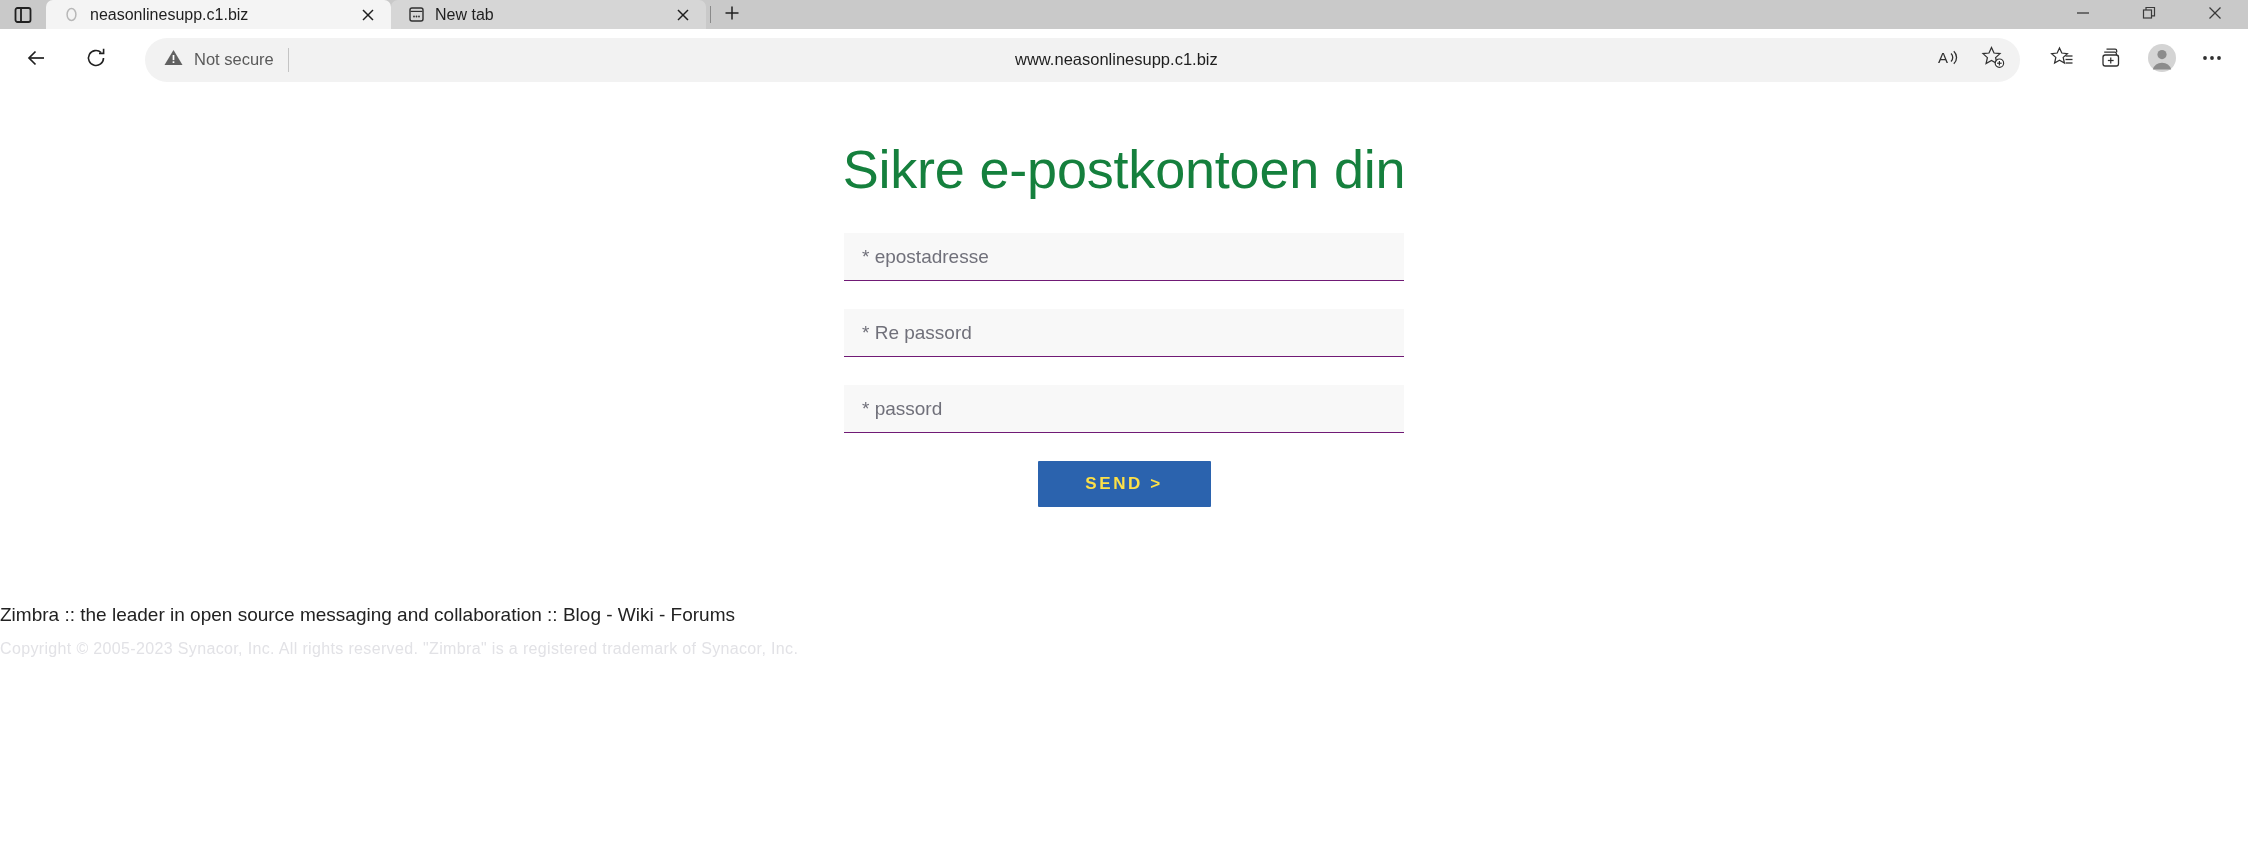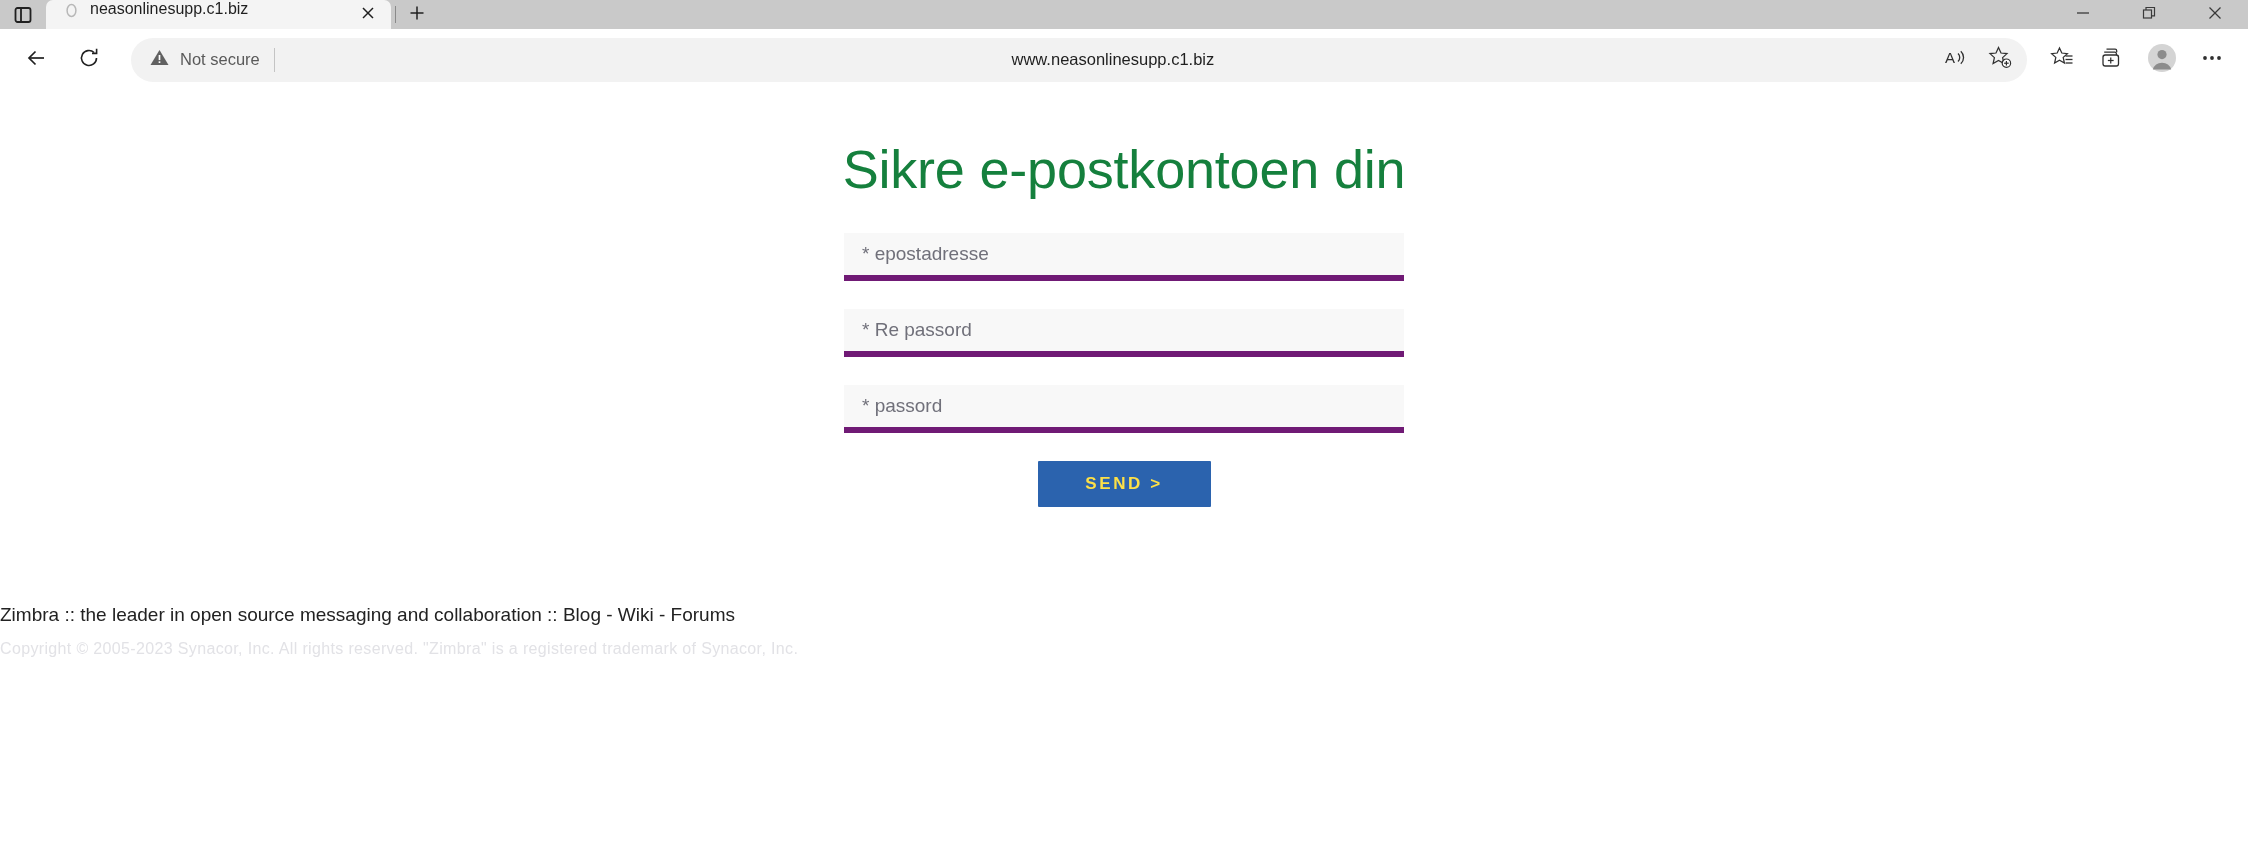--- a/index.html
+++ b/index.html
@@ -27,21 +27,21 @@
   .tab-actions-btn {
     width: 46px; height: 29px;
     display: flex; align-items: center; justify-content: center;
     flex: 0 0 auto;
   }
   .tab-actions-btn svg { display: block; }
 
   .tab {
     height: 29px;
     display: flex;
-    align-items: flex-start;
+    align-items: center;
     gap: 9px;
     padding: 0 10px 0 15px;
     border-radius: 7px 7px 0 0;
     position: relative;
     flex: 0 0 auto;
   }
   .tab.active { background: #f4f4f4; width: 345px; }
   .tab.inactive { background: #d6d6d6; width: 315px; }
 
   .tab-favicon { width: 20px; height: 20px; display:flex; align-items:center; justify-content:center; flex:0 0 auto; }
@@ -75,21 +75,21 @@
     display: flex; align-items: center; justify-content: center;
   }
 
   
   .toolbar {
     height: 61px;
     background: #ffffff;
     display: flex;
     align-items: center;
     padding: 0 13px;
-    gap: 4px;
+    gap: 11px;
     flex: 0 0 auto;
   }
   .nav-btn {
     width: 48px; height: 44px;
     display: flex; align-items: center; justify-content: center;
     border-radius: 6px;
     flex: 0 0 auto;
   }
 
   .omnibox {
@@ -160,21 +160,21 @@
 
   .form {
     width: 560px;
     margin: 34px auto 0 auto;
   }
 
   .field {
     height: 48px;
     background: #f8f8f8;
     border: none;
-    border-bottom: 6px solid #701a75;
+    border-bottom: 1px solid #701a75;
     width: 100%;
     display: block;
     font-family: "Liberation Sans", sans-serif;
     font-size: 19px;
     color: #6b6b74;
     padding: 0 18px;
     outline: none;
     margin-bottom: 28px;
     border-radius: 0;
   }
@@ -233,20 +233,38 @@
       </span>
       <span class="tab-title">neasonlinesupp.c1.biz</span>
       <span class="tab-close">
         <svg width="14" height="14" viewBox="0 0 14 14">
           <line x1="2" y1="2" x2="12" y2="12" stroke="#1f1f1f" stroke-width="1.5"></line>
           <line x1="12" y1="2" x2="2" y2="12" stroke="#1f1f1f" stroke-width="1.5"></line>
         </svg>
       </span>
     </div>
 
+    <div class="tab inactive">
+      <span class="tab-favicon">
+        <svg width="17" height="17" viewBox="0 0 17 17">
+          <rect x="2" y="2" width="13" height="13" rx="2" fill="none" stroke="#303030" stroke-width="1.4"></rect>
+          <line x1="2.6" y1="5.4" x2="14.4" y2="5.4" stroke="#303030" stroke-width="1.2"></line>
+          <circle cx="6" cy="10.5" r="0.9" fill="#303030"></circle>
+          <circle cx="8.5" cy="10.5" r="0.9" fill="#303030"></circle>
+          <circle cx="11" cy="10.5" r="0.9" fill="#303030"></circle>
+        </svg>
+      </span>
+      <span class="tab-title">New tab</span>
+      <span class="tab-close">
+        <svg width="14" height="14" viewBox="0 0 14 14">
+          <line x1="2" y1="2" x2="12" y2="12" stroke="#1f1f1f" stroke-width="1.5"></line>
+          <line x1="12" y1="2" x2="2" y2="12" stroke="#1f1f1f" stroke-width="1.5"></line>
+        </svg>
+      </span>
+    </div>
 
     <div class="tab-sep"></div>
 
     <div class="newtab-btn">
       <span>
         <svg width="18" height="18" viewBox="0 0 18 18">
           <line x1="9" y1="2.5" x2="9" y2="15.5" stroke="#1f1f1f" stroke-width="1.5"></line>
           <line x1="2.5" y1="9" x2="15.5" y2="9" stroke="#1f1f1f" stroke-width="1.5"></line>
         </svg>
       </span>

